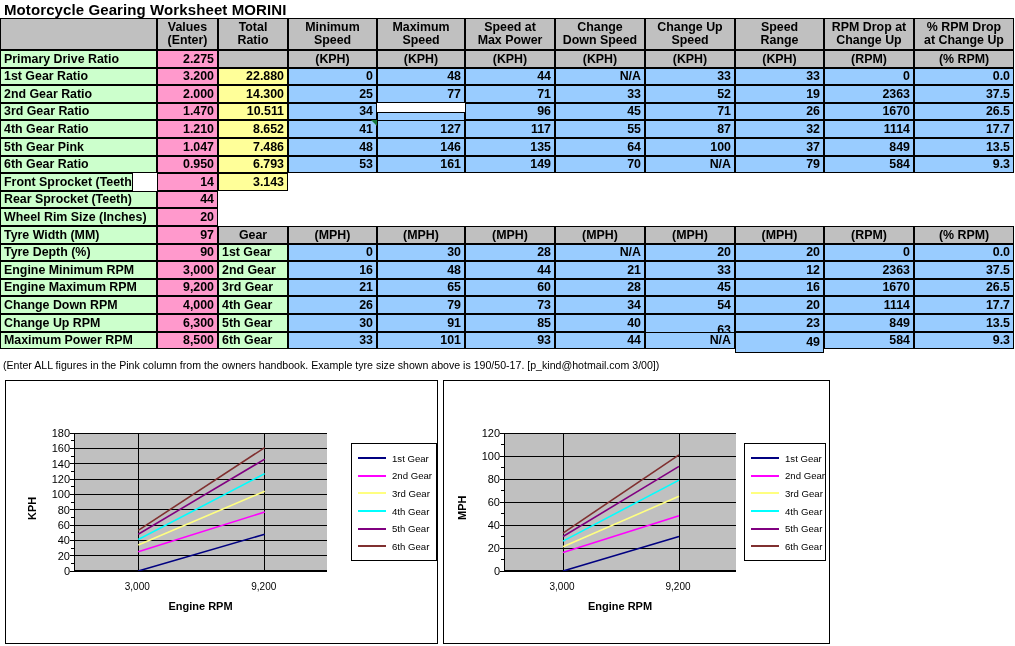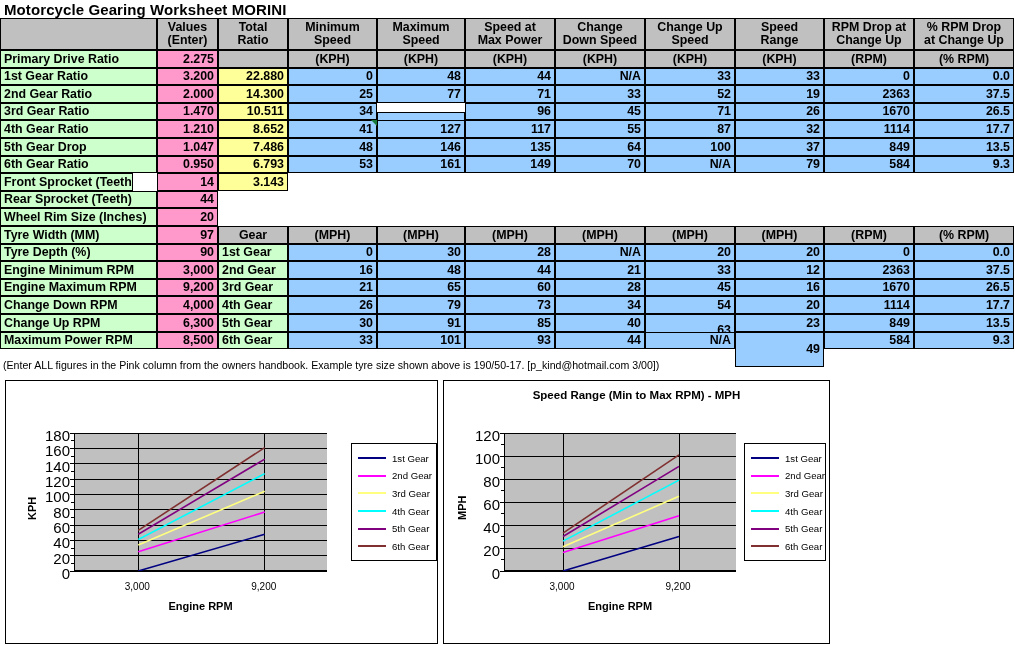--- a/index.html
+++ b/index.html
@@ -65,21 +65,21 @@
     text-align:center;font-size:11.5px;font-weight:bold;color:#000;
   }
   .plot{
     position:absolute;background:#c0c0c0;
     box-sizing:border-box;
     border-left:1px solid #000;border-bottom:1px solid #000;
   }
   .gridline-h{position:absolute;left:0;right:0;height:1px;background:#000;}
   .gridline-v{position:absolute;top:0;bottom:0;width:1px;background:#000;}
   .ytick-label{
-    position:absolute;text-align:right;font-size:15px;color:#000;
+    position:absolute;text-align:right;font-size:11px;color:#000;
     white-space:nowrap;font-weight:normal;
   }
   .ytick-mark{position:absolute;height:1px;width:4px;background:#000;}
   .xtick-label{
     position:absolute;text-align:center;font-size:10px;color:#000;
     white-space:nowrap;font-weight:normal;
   }
   .axis-title-y{
     position:absolute;font-size:11px;font-weight:bold;color:#000;
     transform:rotate(-90deg);transform-origin:left top;white-space:nowrap;
@@ -201,21 +201,21 @@
     <div class="cell pink r" style="left: 157px; top: 120.4px; width: 61px; height: 17.6px;">1.210</div>
     <div class="cell yellow r" style="left: 218px; top: 120.4px; width: 70px; height: 17.6px;">8.652</div>
     <div class="cell blue r" style="left: 288px; top: 120.4px; width: 89px; height: 17.6px;">41</div>
     <div class="cell blue r" style="left: 377px; top: 120.4px; width: 88px; height: 17.6px;">127</div>
     <div class="cell blue r" style="left: 465px; top: 120.4px; width: 90px; height: 17.6px;">117</div>
     <div class="cell blue r" style="left: 555px; top: 120.4px; width: 90px; height: 17.6px;">55</div>
     <div class="cell blue r" style="left: 645px; top: 120.4px; width: 90px; height: 17.6px;">87</div>
     <div class="cell blue r" style="left: 735px; top: 120.4px; width: 89px; height: 17.6px;">32</div>
     <div class="cell blue r" style="left: 824px; top: 120.4px; width: 90px; height: 17.6px;">1114</div>
     <div class="cell blue r" style="left: 914px; top: 120.4px; width: 100px; height: 17.6px;">17.7</div>
-    <div class="cell green l" style="left: 0px; top: 138px; width: 157px; height: 17.6px;">5th Gear Drop</div>
+    <div class="cell green l" style="left: 0px; top: 138px; width: 157px; height: 17.6px;">5th Gear Pink</div>
     <div class="cell pink r" style="left: 157px; top: 138px; width: 61px; height: 17.6px;">1.047</div>
     <div class="cell yellow r" style="left: 218px; top: 138px; width: 70px; height: 17.6px;">7.486</div>
     <div class="cell blue r" style="left: 288px; top: 138px; width: 89px; height: 17.6px;">48</div>
     <div class="cell blue r" style="left: 377px; top: 138px; width: 88px; height: 17.6px;">146</div>
     <div class="cell blue r" style="left: 465px; top: 138px; width: 90px; height: 17.6px;">135</div>
     <div class="cell blue r" style="left: 555px; top: 138px; width: 90px; height: 17.6px;">64</div>
     <div class="cell blue r" style="left: 645px; top: 138px; width: 90px; height: 17.6px;">100</div>
     <div class="cell blue r" style="left: 735px; top: 138px; width: 89px; height: 17.6px;">37</div>
     <div class="cell blue r" style="left: 824px; top: 138px; width: 90px; height: 17.6px;">849</div>
     <div class="cell blue r" style="left: 914px; top: 138px; width: 100px; height: 17.6px;">13.5</div>
@@ -305,21 +305,21 @@
     <div class="cell blue r" style="left: 645px; top: 314px; width: 90px; height: 32px;">63</div>
     <div class="cell blue r" style="left: 735px; top: 314px; width: 89px; height: 17.6px;">23</div>
     <div class="cell blue r" style="left: 824px; top: 314px; width: 90px; height: 17.6px;">849</div>
     <div class="cell blue r" style="left: 914px; top: 314px; width: 100px; height: 17.6px;">13.5</div>
     <div class="cell green l" style="left: 218px; top: 331.6px; width: 70px; height: 17.6px;">6th Gear</div>
     <div class="cell blue r" style="left: 288px; top: 331.6px; width: 89px; height: 17.6px;">33</div>
     <div class="cell blue r" style="left: 377px; top: 331.6px; width: 88px; height: 17.6px;">101</div>
     <div class="cell blue r" style="left: 465px; top: 331.6px; width: 90px; height: 17.6px;">93</div>
     <div class="cell blue r" style="left: 555px; top: 331.6px; width: 90px; height: 17.6px;">44</div>
     <div class="cell blue r" style="left: 645px; top: 331.6px; width: 90px; height: 17.6px;">N/A</div>
-    <div class="cell blue r" style="left: 735px; top: 331.6px; width: 89px; height: 35px;">49</div>
+    <div class="cell blue r" style="left: 735px; top: 331.6px; width: 89px; height: 21px;">49</div>
     <div class="cell blue r" style="left: 824px; top: 331.6px; width: 90px; height: 17.6px;">584</div>
     <div class="cell blue r" style="left: 914px; top: 331.6px; width: 100px; height: 17.6px;">9.3</div>
   </div>
 
 <div id="footnote">(Enter ALL figures in the Pink column from the owners handbook. Example tyre size shown above is 190/50-17.  [p_kind@hotmail.com 3/00])</div>
 
 <div id="charts">
     <div class="chart-box" style="left: 5px; top: 380px; width: 433px; height: 264px;">
       <div class="plot" style="left: 68px; top: 52px; width: 253px; height: 138px;">
         <div class="gridline-h" style="top: 122.167px;"></div>
@@ -397,21 +397,20 @@
           <div class="legend-swatch" style="background: rgb(128, 0, 128);"></div>
           <div class="legend-label">5th Gear</div>
         </div>
         <div class="legend-row" style="top: 94.3333px;">
           <div class="legend-swatch" style="background: rgb(128, 48, 48);"></div>
           <div class="legend-label">6th Gear</div>
         </div>
       </div>
     </div>
     <div class="chart-box" style="left: 443px; top: 380px; width: 387px; height: 264px;">
-      <div class="chart-title">Speed Range (Min to Max RPM) - MPH</div>
       <div class="plot" style="left: 60px; top: 52px; width: 232px; height: 138px;">
         <div class="gridline-h" style="top: 114.5px;"></div>
         <div class="gridline-h" style="top: 91.5px;"></div>
         <div class="gridline-h" style="top: 68.5px;"></div>
         <div class="gridline-h" style="top: 45.5px;"></div>
         <div class="gridline-h" style="top: 22.5px;"></div>
         <div class="gridline-h" style="top: -0.5px;"></div>
         <div class="gridline-v" style="left: 57.5px;"></div>
         <div class="gridline-v" style="left: 173.5px;"></div>
         <svg class="series-svg" width="232" height="138">

